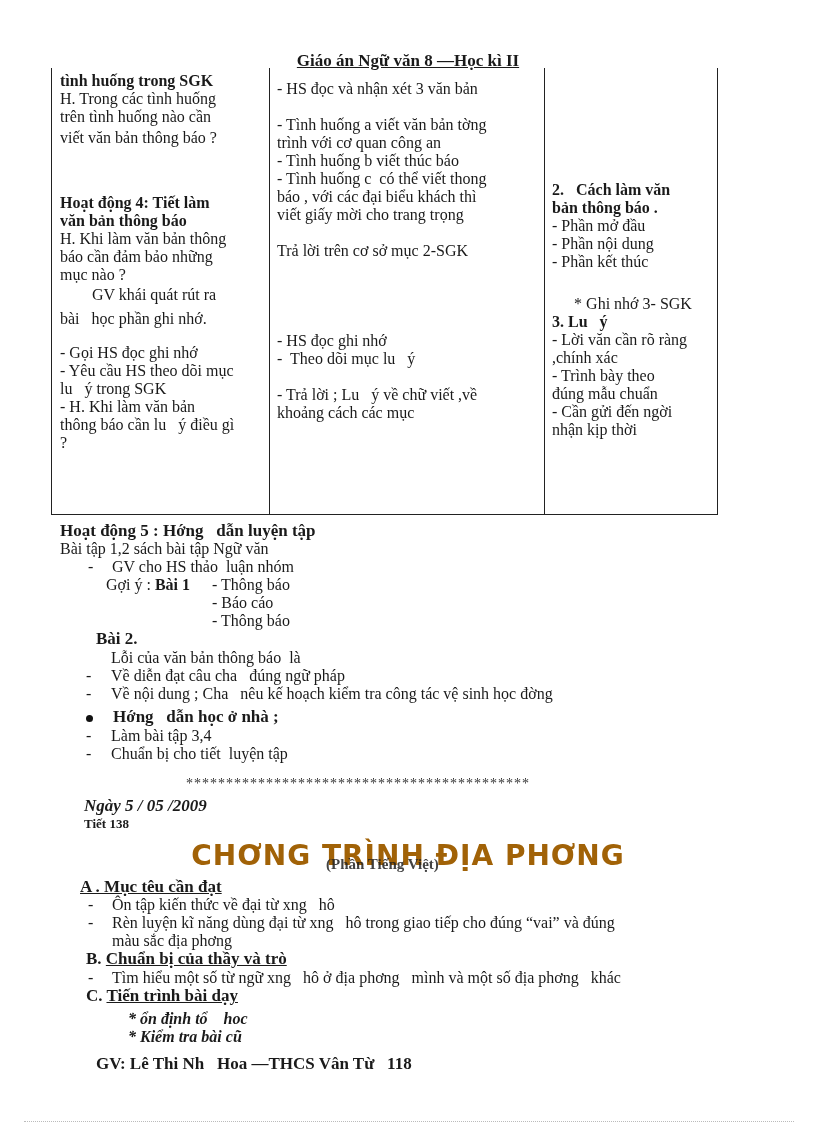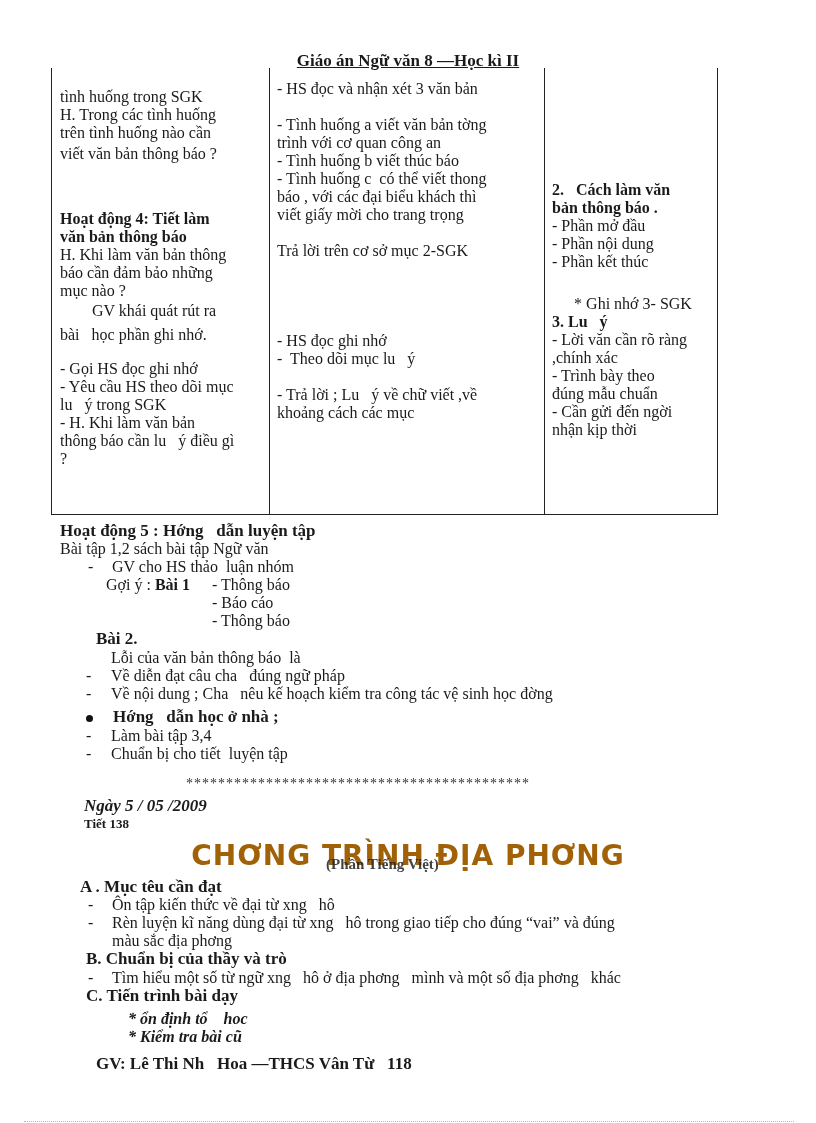--- a/index.html
+++ b/index.html
@@ -5,21 +5,21 @@
   html, body { margin:0; padding:0; }
   body {
     width:816px; height:1123px; position:relative; overflow:hidden;
     background:#ffffff; color:#1a1a1a;
     font-family:"Liberation Serif", "DejaVu Serif", serif;
     font-size:16px;
   }
   .abs { position:absolute; white-space:pre; line-height:18px; }
   .b { font-weight:bold; }
   .i { font-style:italic; }
-  .u { }
+  .u { text-decoration:underline; }
   .header-title {
     position:absolute; top:51px; left:0; width:816px; text-align:center;
     font-weight:bold; text-decoration:underline; font-size:17px; line-height:20px;
   }
   .table {
     position:absolute; left:51px; top:68px; width:665px; height:446px;
     border-left:1.5px solid #222; border-right:1.5px solid #222; border-bottom:1.5px solid #222;
   }
   .col-div { position:absolute; top:0; bottom:0; width:0; border-left:1.5px solid #222; }
   .cell { position:absolute; top:0; }
@@ -42,21 +42,21 @@
 </head>
 <body>
 
 <div class="header-title">Giáo án Ngữ văn 8 —Học kì II</div>
 
 <div class="table">
   <div class="col-div" style="left:217px;"></div>
   <div class="col-div" style="left:492px;"></div>
 
   <div class="cell" style="left:8px; width:205px;">
-    <span class="line" style="margin-top:20px;">tình huống trong SGK</span>
+    <span class="line" style="margin-top:4px;font-weight:bold;">tình huống trong SGK</span>
     <span class="line">H. Trong các tình huống</span>
     <span class="line">trên tình huống nào cần</span>
     <span class="line" style="margin-top:3px;">viết văn bản thông báo ?</span>
     <span class="line b" style="margin-top:47px;">Hoạt động 4: Tiết làm</span>
     <span class="line b">văn bản thông báo</span>
     <span class="line">H. Khi làm văn bản thông</span>
     <span class="line">báo cần đảm bảo những</span>
     <span class="line">mục nào ?</span>
     <span class="line" style="margin-top:2px;">        GV khái quát rút ra</span>
     <span class="line" style="margin-top:6px;">bài   học phần ghi nhớ.</span>

